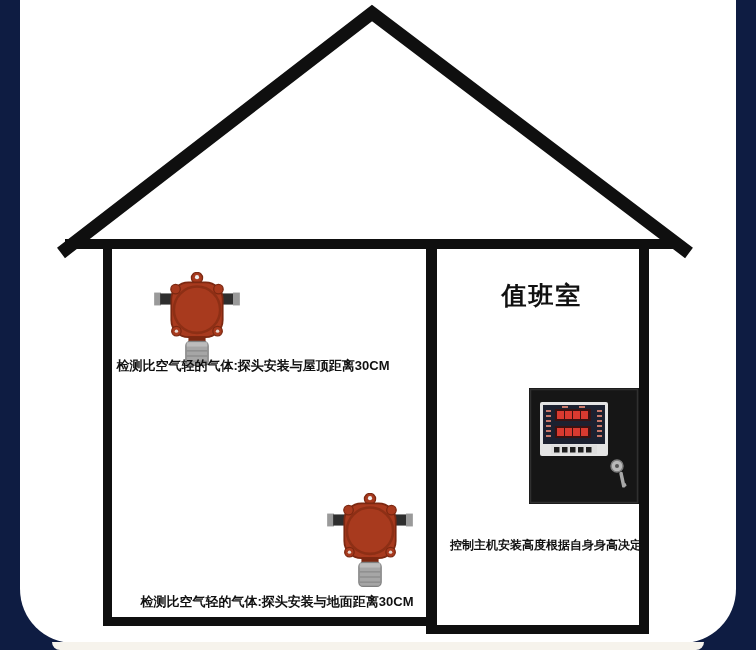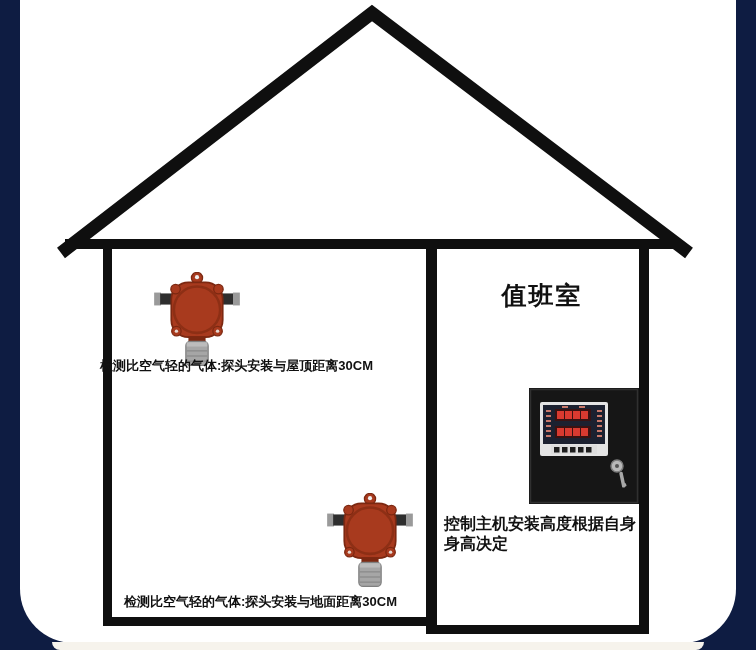--- a/index.html
+++ b/index.html
@@ -18,26 +18,26 @@
   }
   .bottom-strip{
     position:absolute;left:52px;top:642px;width:652px;height:8px;
     background:#f6f3ec;border-radius:0 0 14px 14px;
   }
   .house-svg{position:absolute;left:0;top:0;}
   .detector{position:absolute;width:86px;height:96px;}
   .detector.d1{left:154px;top:272px;}
   .detector.d2{left:327px;top:493px;}
   .caption{
-    position:absolute;text-align:left;color:#101010;
+    position:absolute;text-align:center;color:#101010;
     font-weight:bold;line-height:1.25;
   }
   .cap-light{left:100px;top:358px;width:306px;font-size:13px;}
   .cap-heavy{left:124px;top:594px;width:306px;font-size:13px;}
-  .cap-ctrl{left:444px;top:514px;width:204px;font-size:16px;}
+  .cap-ctrl{left:444px;top:538px;width:204px;font-size:12px;}
   .duty-room{
     position:absolute;left:470px;top:279px;width:144px;
     text-align:center;font-size:25px;font-weight:bold;color:#101010;
     letter-spacing:2px;
   }
   .panel-svg{position:absolute;left:529px;top:388px;}
 </style>
 </head>
 <body>
 

